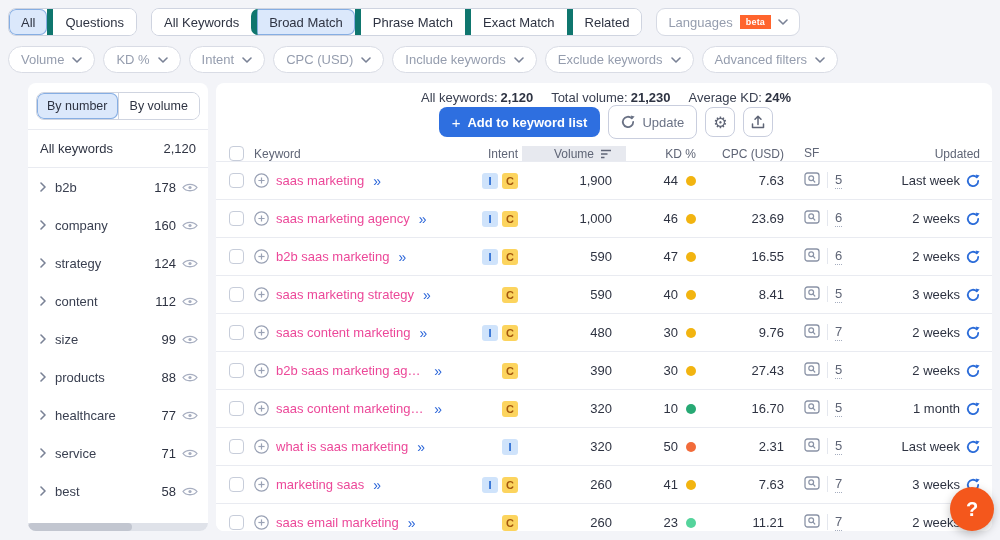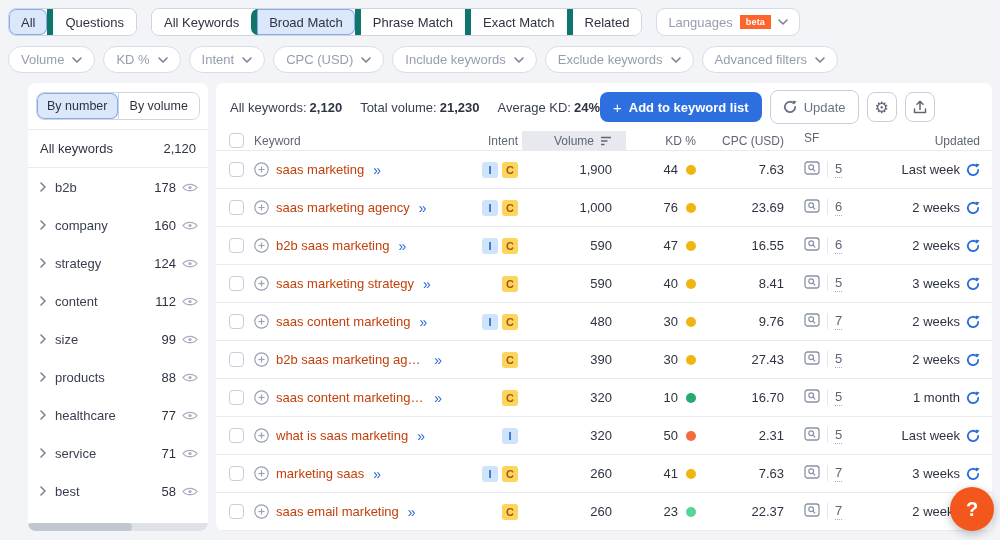--- a/index.html
+++ b/index.html
@@ -45,21 +45,21 @@
   .toggle-item:first-child { border-left:none; }
   .toggle-item.selected { background:#dbe8fb; box-shadow:inset 0 0 0 1px #86aee3; border-radius:7px; }
   .allkw-row { display:flex; justify-content:space-between; align-items:center; padding:11px 12px; border-top:1px solid #e9ebf1; border-bottom:1px solid #e9ebf1; font-size:13px; color:#2e3342; }
   .group-row { display:flex; align-items:center; height:38px; padding:0 10px 0 12px; cursor:pointer; }
   .group-row .g-label { margin-left:9px; color:#3a4051; flex:1; }
   .group-row .g-count { color:#2e3342; margin-right:6px; }
   .sidebar-scrollbar { position:absolute; bottom:0; left:0; right:0; height:8px; background:#dfe2e9; }
   .sidebar-scrollbar .thumb { width:58%; height:8px; background:#c2c6d0; border-radius:4px; }
   
   .main { flex:1; display:flex; flex-direction:column; overflow:hidden; }
-  .main-header { display:flex; align-items:center; justify-content:flex-start; padding:7px 10px 7px 14px; }
+  .main-header { display:flex; align-items:center; justify-content:center; padding:7px 10px 7px 14px;flex-direction:column; }
   .stats { display:flex; gap:18px; align-items:center; }
   .stat { font-size:13px; color:#3a4051; white-space:nowrap; }
   .stat b { color:#2e3342; font-weight:bold; margin-left:3px; }
   .hdr-actions { display:flex; gap:8px; align-items:center; }
   .btn-primary {
     display:inline-flex; align-items:center; gap:7px; background:#2e6fe0; color:#fff;
     border:none; border-radius:8px; height:30px; padding:0 13px; font:13px "Liberation Sans",sans-serif; font-weight:bold; cursor:pointer;
   }
   .btn-primary .plus { font-size:15px; font-weight:normal; }
   .btn-secondary {
@@ -77,21 +77,21 @@
   .col-keyword { flex:1; display:flex; align-items:center; gap:7px; min-width:0; }
   .col-intent { width:80px; flex:none; display:flex; align-items:center; justify-content:flex-end; gap:4px; padding-right:4px; }
   .col-volume { width:104px; flex:none; display:flex; align-items:center; justify-content:flex-end; gap:6px; padding-right:14px; }
   .col-kd { width:80px; flex:none; display:flex; align-items:center; justify-content:flex-end; gap:8px; padding-right:10px; }
   .col-cpc { width:92px; flex:none; display:flex; align-items:center; justify-content:flex-end; padding-right:14px; }
   .col-sf { width:76px; flex:none; display:flex; align-items:flex-start; gap:7px; padding-left:6px; }
   .col-updated { width:118px; flex:none; display:flex; align-items:center; justify-content:flex-end; gap:6px; padding-right:12px; }
   .thead .col-volume { background:#e7e9ef; }
   .thead > div { cursor:pointer; }
   .checkbox { width:15px; height:15px; border:1.5px solid #c7cdda; border-radius:4px; background:#fff; cursor:pointer; }
-  .kw-link { color:#c2410c; font-size:13px; white-space:nowrap; overflow:hidden; text-overflow:ellipsis; cursor:pointer; }
+  .kw-link { color:#ec4899; font-size:13px; white-space:nowrap; overflow:hidden; text-overflow:ellipsis; cursor:pointer; }
   .kw-expand { color:#2a65d9; font-size:14px; cursor:pointer; margin-left:2px; }
   .intent-badge { width:16px; height:16px; border-radius:3px; font-size:11px; font-weight:bold; display:flex; align-items:center; justify-content:center; }
   .kd-dot { width:10px; height:10px; border-radius:50%; }
   .num { color:#2e3342; }
   .sf-divider { width:1px; height:16px; background:#e4e7ee; }
   .sf-count { color:#5f6576; border-bottom:1px dotted #a5adbf; padding-bottom:1px; cursor:pointer; }
   .updated-txt { color:#2e3342; white-space:nowrap; }
   
   .help-btn {
     position:absolute; right:6px; bottom:9px; width:44px; height:44px; border-radius:50%;
@@ -476,21 +476,21 @@
             <span class="kw-expand">»</span>
           </div>
           <div class="col-intent">
             <span class="intent-badge" style="background: rgb(207, 227, 251); color: rgb(30, 99, 207);">I</span>
             <span class="intent-badge" style="background: rgb(252, 212, 94); color: rgb(164, 87, 14);">C</span>
           </div>
           <div class="col-volume">
             <span class="num">1,000</span>
           </div>
           <div class="col-kd">
-            <span class="num">76</span>
+            <span class="num">46</span>
             <span class="kd-dot" style="background: rgb(242, 180, 16);"></span>
           </div>
           <div class="col-cpc">
             <span class="num">23.69</span>
           </div>
           <div class="col-sf">
             <span class="icon">
               <svg width="16" height="14" viewBox="0 0 16 14">
                 <rect x="1" y="1" width="14" height="12" rx="2.5" fill="none" stroke="#8a93a6" stroke-width="1.3"></rect>
                 <circle cx="7.2" cy="6.3" r="2.4" fill="none" stroke="#8a93a6" stroke-width="1.2"></circle>
@@ -875,21 +875,21 @@
             <span class="intent-badge" style="background: rgb(252, 212, 94); color: rgb(164, 87, 14);">C</span>
           </div>
           <div class="col-volume">
             <span class="num">260</span>
           </div>
           <div class="col-kd">
             <span class="num">23</span>
             <span class="kd-dot" style="background: rgb(85, 212, 156);"></span>
           </div>
           <div class="col-cpc">
-            <span class="num">22.37</span>
+            <span class="num">11.21</span>
           </div>
           <div class="col-sf">
             <span class="icon">
               <svg width="16" height="14" viewBox="0 0 16 14">
                 <rect x="1" y="1" width="14" height="12" rx="2.5" fill="none" stroke="#8a93a6" stroke-width="1.3"></rect>
                 <circle cx="7.2" cy="6.3" r="2.4" fill="none" stroke="#8a93a6" stroke-width="1.2"></circle>
                 <line x1="9" y1="8.2" x2="10.8" y2="10" stroke="#8a93a6" stroke-width="1.2" stroke-linecap="round"></line>
               </svg>
             </span>
             <span class="sf-divider"></span>

